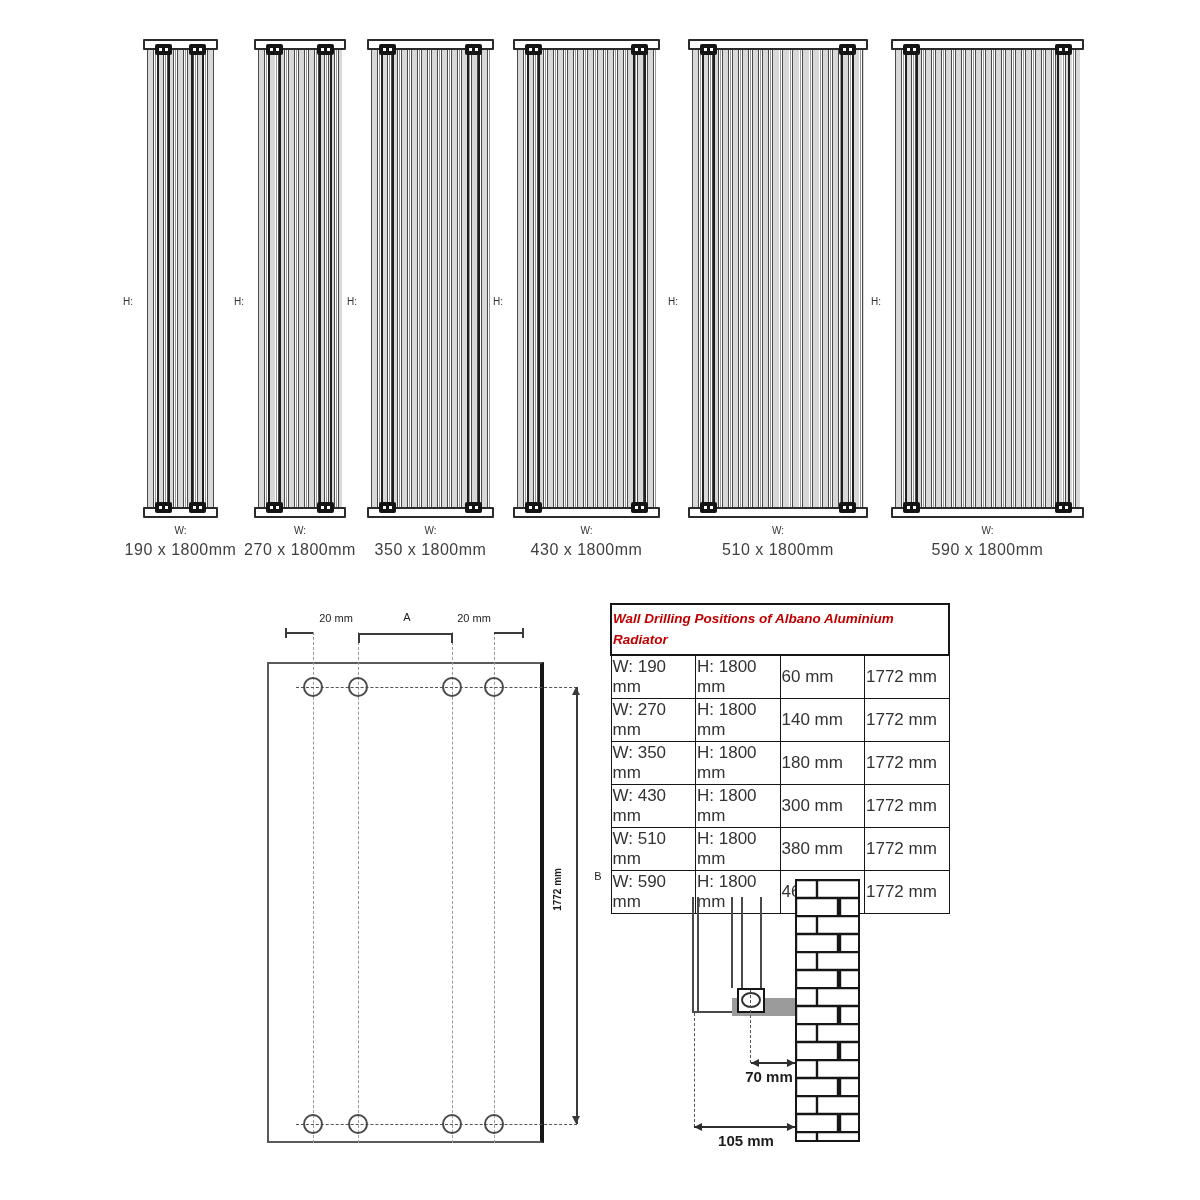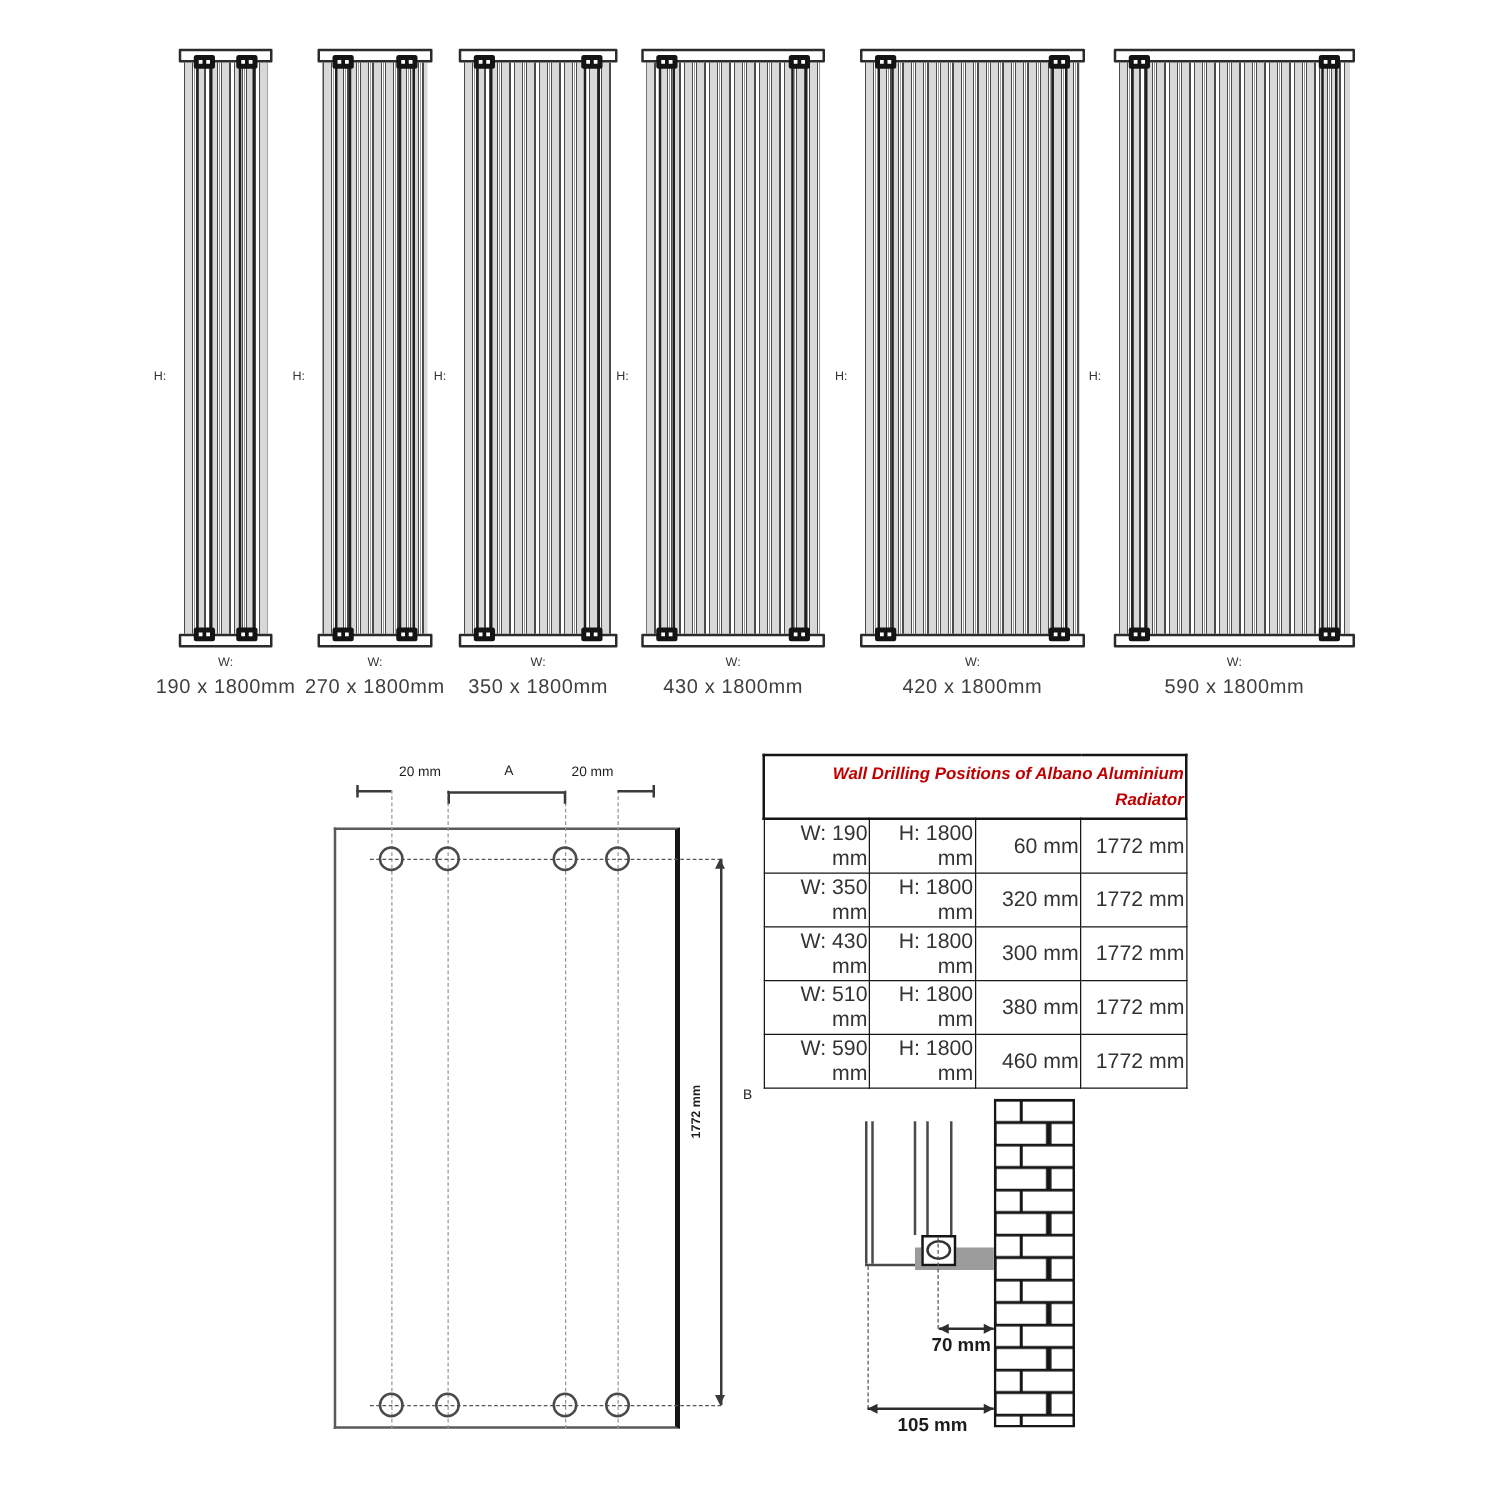--- a/index.html
+++ b/index.html
@@ -42,21 +42,21 @@
   .arr{width:0;height:0;}
   .arr.up{border-left:4px solid transparent;border-right:4px solid transparent;border-bottom:8px solid #3a3a3a;}
   .arr.dn{border-left:4px solid transparent;border-right:4px solid transparent;border-top:8px solid #3a3a3a;}
   .arr.lf{border-top:4px solid transparent;border-bottom:4px solid transparent;border-right:8px solid #2e2e2e;}
   .arr.rt{border-top:4px solid transparent;border-bottom:4px solid transparent;border-left:8px solid #2e2e2e;}
   .rotlbl{left:552px;top:868px;writing-mode:vertical-rl;transform:rotate(180deg);
           font-size:10px;font-weight:bold;color:#1d1d1d;white-space:nowrap;}
 
   
   .spec-table{position:absolute;left:610px;top:603px;border-collapse:collapse;table-layout:fixed;width:340px;}
-  .spec-table td,.spec-table th{border:1.5px solid #161616;text-align:right;vertical-align:middle;
+  .spec-table td,.spec-table th{border:1.5px solid #161616;text-align:left;vertical-align:middle;
                                 font-family:"Liberation Sans",sans-serif;}
   .spec-table .title-cell{height:47px;color:#c00000;font-weight:bold;font-style:italic;
                           font-size:13.5px;line-height:1.5;border:2px solid #161616;}
   .spec-table .hdr{height:28px;font-size:12px;font-weight:bold;color:#111;}
   .spec-table .cell{height:27px;font-size:17px;color:#333;font-weight:normal;}
 
   
   .sv-line-v{width:0;border-left:2px solid #4a4a4a;}
   .sv-line-h{height:0;border-top:2px solid #4a4a4a;}
   .sv-dash-v{width:0;border-left:1px dashed #555;}
@@ -203,21 +203,21 @@
           <i></i>
         </div>
       <div class="bracket br">
           <i></i>
           <i></i>
         </div>
     </div>
     <div class="rad-cap bottom"></div>
     <div class="h-label">H:</div>
     <div class="w-label">W:</div>
-    <div class="size-label">420 x 1800mm</div>
+    <div class="size-label">510 x 1800mm</div>
   </div>
 
   <div class="radiator" style="left:891px;width:193px">
     <div class="rad-cap top"></div>
     <div class="rad-body">
       <div class="rail l"></div>
       <div class="rail r"></div>
       <div class="bracket tl">
           <i></i>
           <i></i>
@@ -286,23 +286,29 @@
         <tr>
       <td class="title-cell" colspan="4">Wall Drilling Positions of Albano Aluminium Radiator</td>
     </tr>
     <tr>
       <td class="cell" style="width:103px">W: 190 mm</td>
       <td class="cell" style="width:107px">H: 1800 mm</td>
       <td class="cell">60 mm</td>
       <td class="cell">1772 mm</td>
     </tr>
     <tr>
+      <td class="cell">W: 270 mm</td>
+      <td class="cell">H: 1800 mm</td>
+      <td class="cell">140 mm</td>
+      <td class="cell">1772 mm</td>
+    </tr>
+    <tr>
       <td class="cell">W: 350 mm</td>
       <td class="cell">H: 1800 mm</td>
-      <td class="cell">320 mm</td>
+      <td class="cell">180 mm</td>
       <td class="cell">1772 mm</td>
     </tr>
     <tr>
       <td class="cell">W: 430 mm</td>
       <td class="cell">H: 1800 mm</td>
       <td class="cell">300 mm</td>
       <td class="cell">1772 mm</td>
     </tr>
     <tr>
       <td class="cell">W: 510 mm</td>

